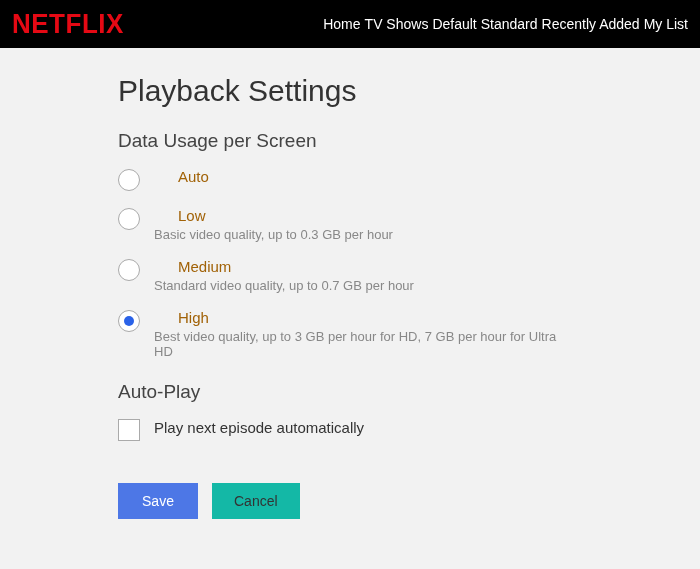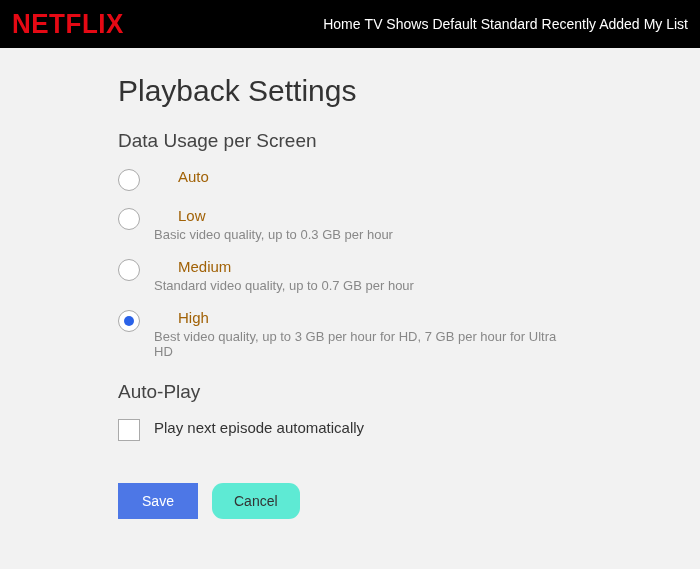--- a/index.html
+++ b/index.html
@@ -17,21 +17,21 @@
     .radio.checked::after { content: ""; width: 10px; height: 10px; background: #2a62e8; border-radius: 50%; display: block; }
     .radio-texts { display: flex; flex-direction: column; }
     .radio-label { font-size: 15px; color: #a16207; margin-bottom: 3px; margin-left: 24px; }
     .radio-desc { font-size: 13px; color: #888; }
     .checkbox-row { display: flex; margin-bottom: 42px; margin-top: 14px; cursor: pointer; }
     .checkbox { width: 22px; height: 22px; border: 1px solid #aaa; background: #fff; flex-shrink: 0; margin-right: 14px; }
     .checkbox-label { font-size: 15px; color: #333; }
     .buttons { display: flex; gap: 14px; }
     .btn { min-width: 80px; padding: 10px 22px; font-size: 14px; border: none; cursor: pointer; text-align: center; }
     .btn-save { background: #4d77e6; color: #ffffff; }
-    .btn-cancel { background: #5eead4; color: #333; border-radius: 11px; }
+    .btn-cancel { background: #14b8a6; color: #333; }
   </style>
 </head>
 <body>
 
 <div class="header">
   <div class="logo">NETFLIX</div>
   <nav class="nav">
     <a>Home</a>
     <a>TV Shows</a>
     <a>Default</a>

